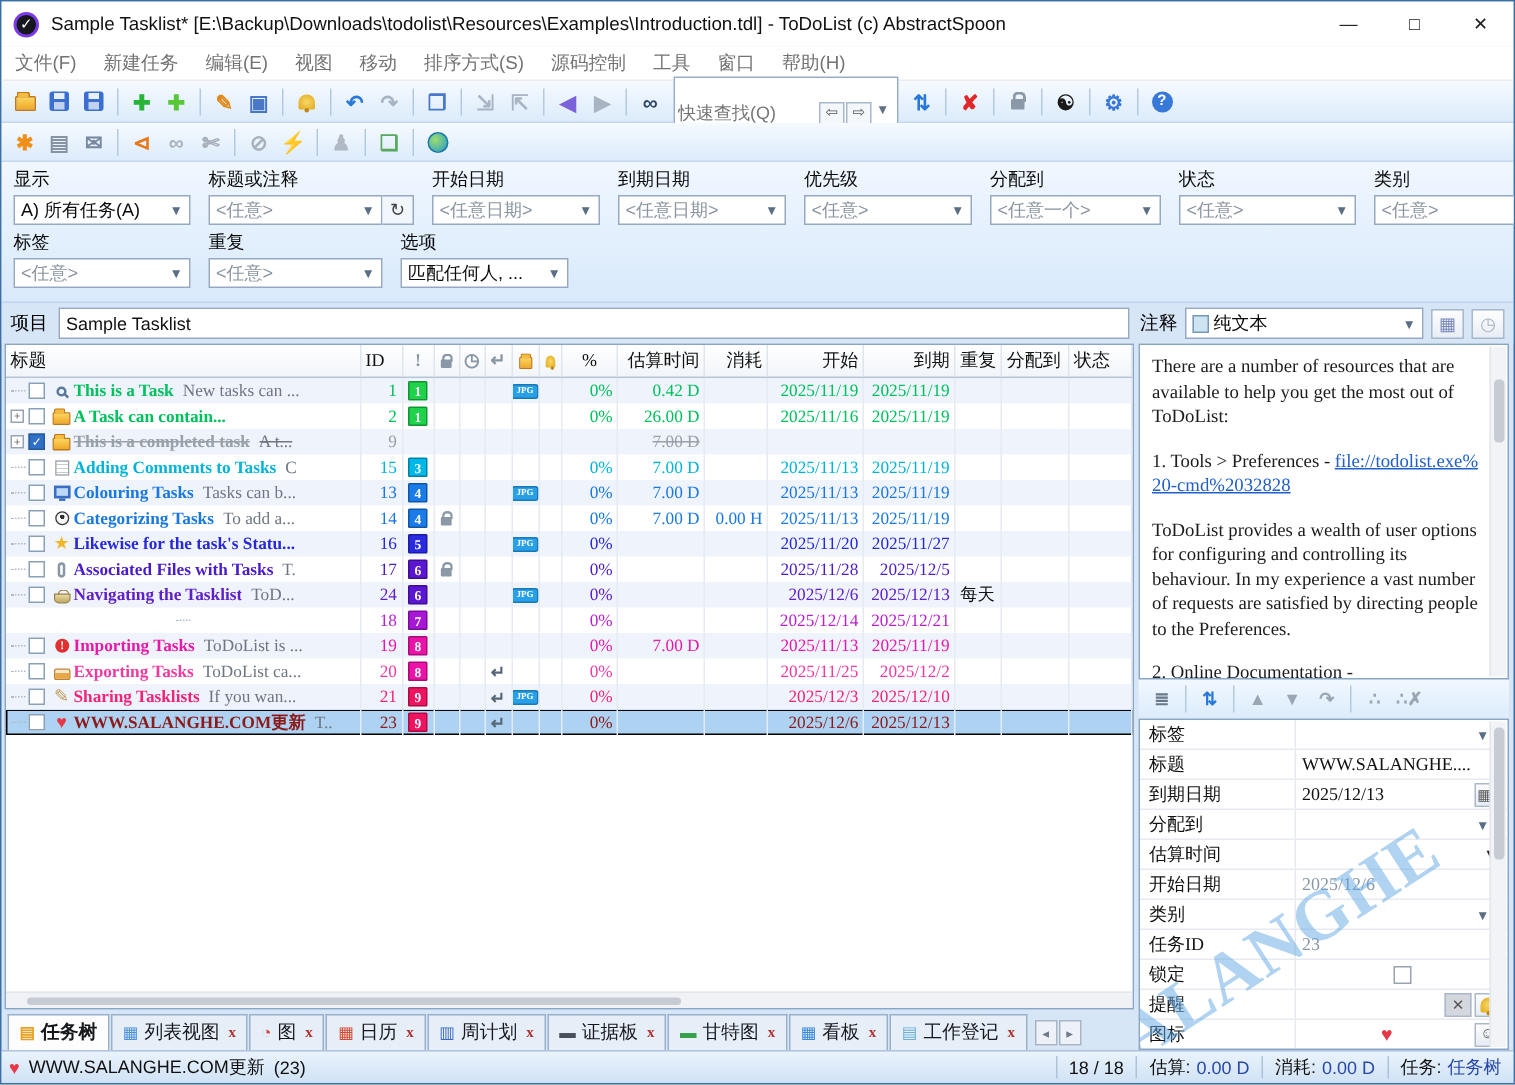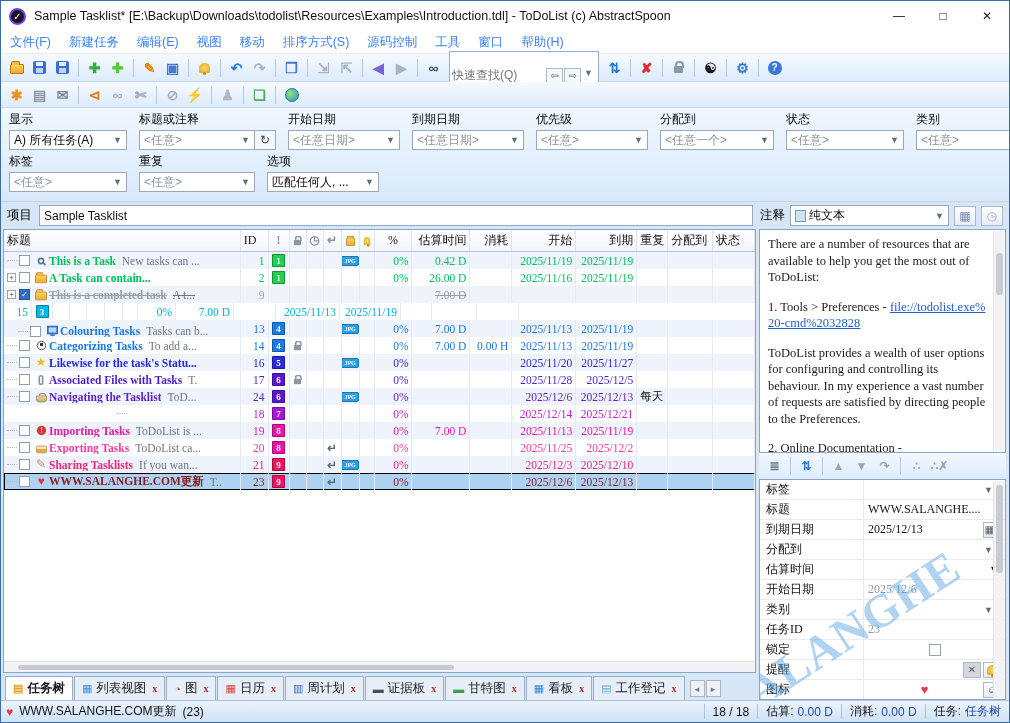--- a/index.html
+++ b/index.html
@@ -6,21 +6,21 @@
   body { font-family: "Liberation Sans", sans-serif; background:#888; }
   .window { position:relative; width:1010px; height:723px; border:1px solid #3a6ea5; background:#d6e6f7; display:flex; flex-direction:column; overflow:hidden; }
 
   
   .titlebar { height:30px; background:#fff; display:flex; align-items:center; padding-left:8px; font-size:12.5px; color:#111; flex:none; }
   .app-icon { width:17px; height:17px; border-radius:50%; background:#16161f; border:2px solid #7a3ae8; color:#fff; display:flex; align-items:center; justify-content:center; font-size:10px; margin-right:8px; flex:none;}
   .win-btns { margin-left:auto; display:flex; height:100%; }
   .win-btn { width:44px; height:100%; display:flex; align-items:center; justify-content:center; font-size:12px; color:#222; }
 
   
-  .menubar { height:23px; background:#fff; display:flex; font-size:12.5px; color:#3b82f6; border-bottom:1px solid #ececec; flex:none; }
+  .menubar { height:23px; background:#fff; display:flex; font-size:12.5px; color:#737373; border-bottom:1px solid #ececec; flex:none; }
   .menu-item { padding:3px 9px; }
 
   
   .toolbar { display:flex; align-items:center; background:linear-gradient(#f6faff,#dcebfb); border-bottom:1px solid #c6d9ef; padding:1px 4px; flex:none; }
   .toolbar.tb1 { height:28px; } .toolbar.tb2 { height:26px; }
   .tb-btn { min-width:23px; height:22px; display:flex; align-items:center; justify-content:center; font-size:14px; border-radius:2px; }
   .tb-sep { width:1px; height:18px; background:#b4c9e2; margin:0 4px; flex:none;}
   .search-box { display:flex; align-items:flex-start; background:#fff; border:1px solid #96aecb; height:21px; width:150px; margin:0 4px; padding:16px 2px; }
   .search-box input { border:none; outline:none; flex:1; min-width:0; font-size:12px; font-family:"Liberation Sans",sans-serif; color:#333; }
   .search-nav { width:17px; height:15px; border:1px solid #aab8cc; background:#f4f8fc; font-size:10px; color:#555; display:flex; align-items:center; justify-content:center; margin-left:1px; }
@@ -525,40 +525,51 @@
               <div class="td" style="width: 38px;"></div>
               <div class="td strike" style="width: 58px; justify-content: flex-end; color: rgb(152, 160, 168);">7.00 D</div>
               <div class="td" style="width: 42px;"></div>
               <div class="td" style="width: 64px;"></div>
               <div class="td" style="width: 61px;"></div>
               <div class="td" style="width: 31px;"></div>
               <div class="td" style="width: 45px;"></div>
               <div class="td" style="width: 42px;"></div>
             </div>
             <div class="t-row">
+              <div class="td" style="width: 237px; padding: 0px;">
+                <span class="tree">
+                  <span class="dots"></span>
+                </span>
+                <span class="cb"></span>
+                <span class="ticon">
+                  <span class="icon-note" style="transform: scale(0.85);"></span>
+                </span>
+                <span class="t-title" style="color: rgb(0, 180, 216);">Adding Comments to Tasks</span>
+                <span class="t-com">C</span>
+              </div>
               <div class="td" style="width: 28px; justify-content: flex-end; color: rgb(0, 180, 216);">15</div>
               <div class="td" style="width: 21px; justify-content: center;">
                 <span class="pr-box" style="background: rgb(0, 184, 232);">3</span>
               </div>
               <div class="td" style="width: 17px;"></div>
               <div class="td" style="width: 17px;"></div>
               <div class="td" style="width: 18px;"></div>
               <div class="td" style="width: 18px;"></div>
               <div class="td" style="width: 15px;"></div>
               <div class="td" style="width: 38px; justify-content: flex-end; color: rgb(0, 180, 216);">0%</div>
               <div class="td" style="width: 58px; justify-content: flex-end; color: rgb(0, 180, 216);">7.00 D</div>
               <div class="td" style="width: 42px;"></div>
               <div class="td" style="width: 64px; justify-content: flex-end; color: rgb(0, 180, 216);">2025/11/13</div>
               <div class="td" style="width: 61px; justify-content: flex-end; color: rgb(0, 180, 216);">2025/11/19</div>
               <div class="td" style="width: 31px;"></div>
               <div class="td" style="width: 45px;"></div>
               <div class="td" style="width: 42px;"></div>
             </div>
             <div class="t-row alt">
-              <div class="td" style="width: 237px; padding: 11px;">
+              <div class="td" style="width: 237px; padding: 0px;">
                 <span class="tree">
                   <span class="dots"></span>
                 </span>
                 <span class="cb"></span>
                 <span class="ticon">
                   <span class="icon-monitor" style="transform: scale(0.85);"></span>
                 </span>
                 <span class="t-title" style="color: rgb(26, 120, 224);">Colouring Tasks</span>
                 <span class="t-com">Tasks can b...</span>
               </div>

